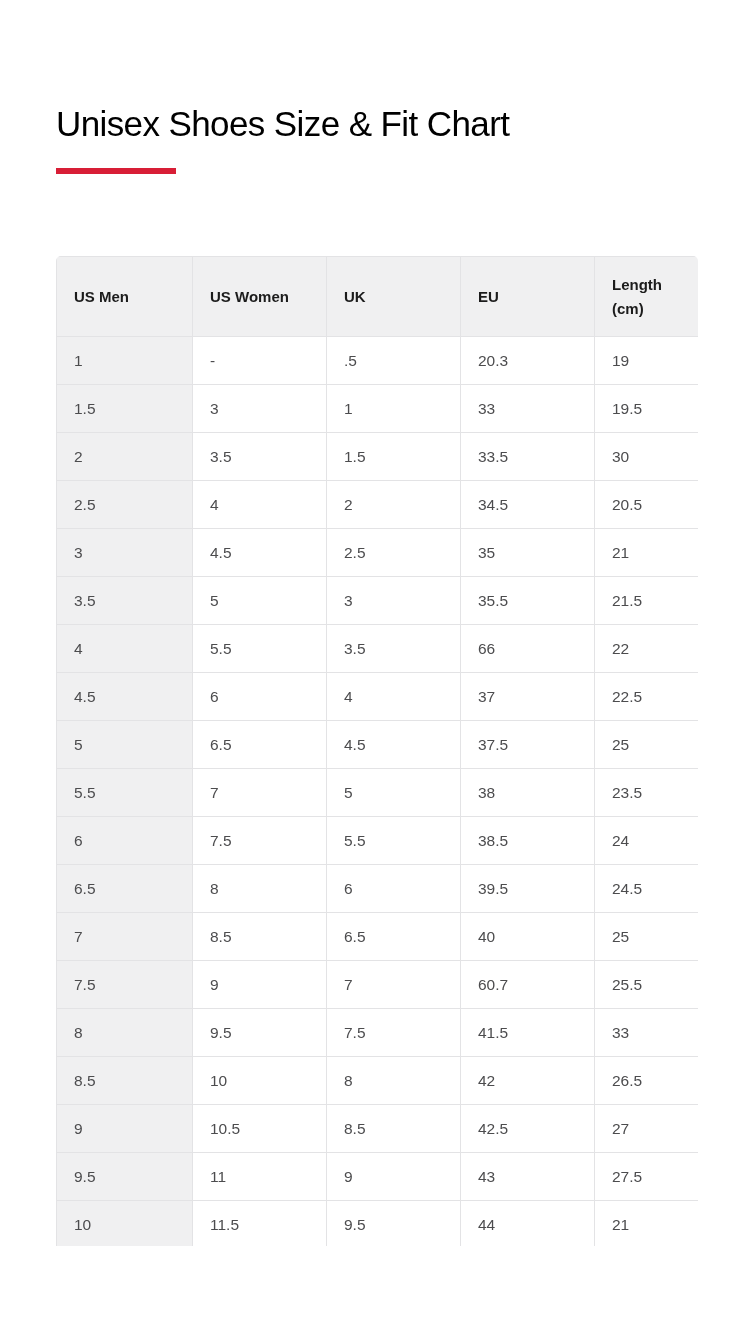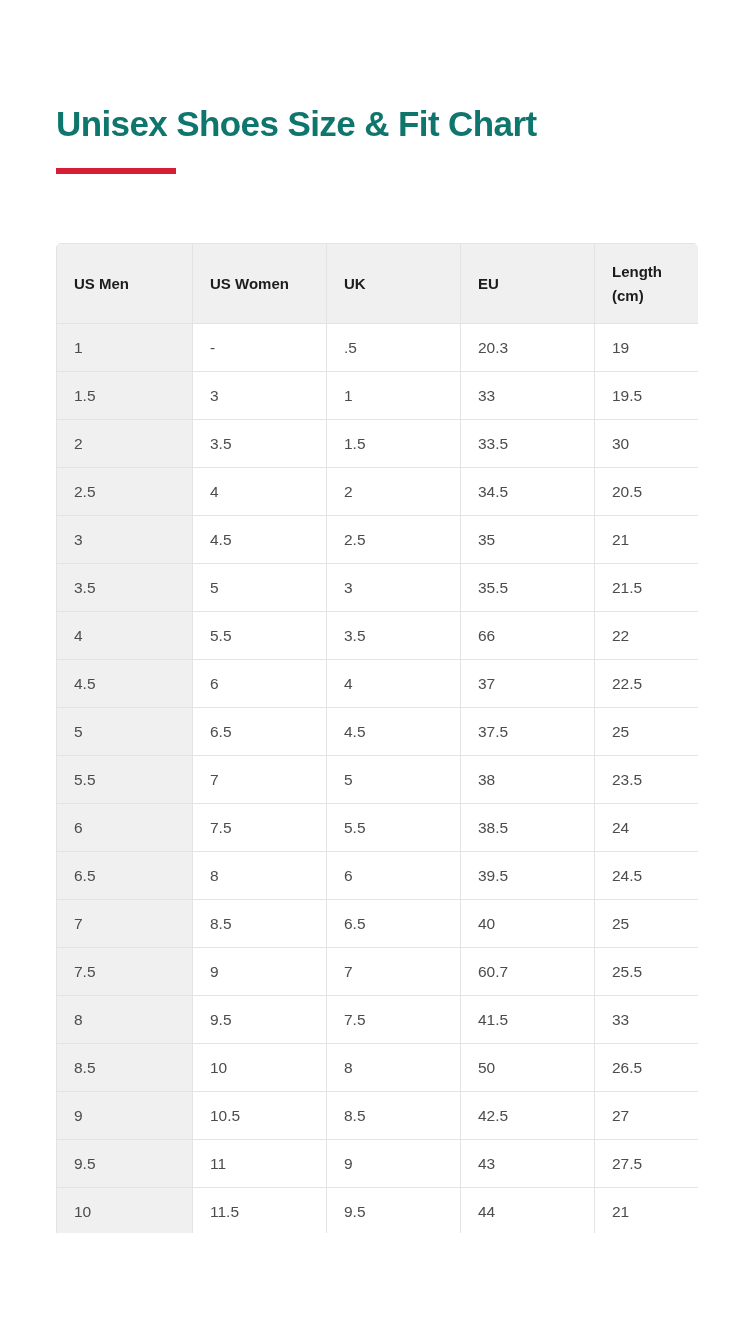--- a/index.html
+++ b/index.html
@@ -22,39 +22,39 @@
   
   .title-block {
     position: absolute;
     left: 56px;
     top: 104px;
     width: 648px;
   }
 
   .page-title {
     font-size: 35px;
-    font-weight: 700;
+    font-weight: 400;
     letter-spacing: -0.6px;
-    color: #0f766e;
+    color: #000000;
     line-height: 1.12;
     white-space: nowrap;
   }
 
   .accent-bar {
     margin-top: 25px;
     width: 120px;
     height: 6px;
     background: #D81E36;
   }
 
   
   .table-wrap {
     position: absolute;
     left: 56px;
-    top: 243px;
+    top: 256px;
     width: 642px;
     height: 990px;
     overflow: hidden;
     border-top-left-radius: 5px;
     border-top-right-radius: 5px;
   }
 
   table.size-chart {
     width: 642px;
     border-collapse: collapse;
@@ -240,21 +240,21 @@
             <td class="first-col">8</td>
             <td>9.5</td>
             <td>7.5</td>
             <td>41.5</td>
             <td>33</td>
           </tr>
           <tr>
             <td class="first-col">8.5</td>
             <td>10</td>
             <td>8</td>
-            <td>50</td>
+            <td>42</td>
             <td>26.5</td>
           </tr>
           <tr>
             <td class="first-col">9</td>
             <td>10.5</td>
             <td>8.5</td>
             <td>42.5</td>
             <td>27</td>
           </tr>
           <tr>

